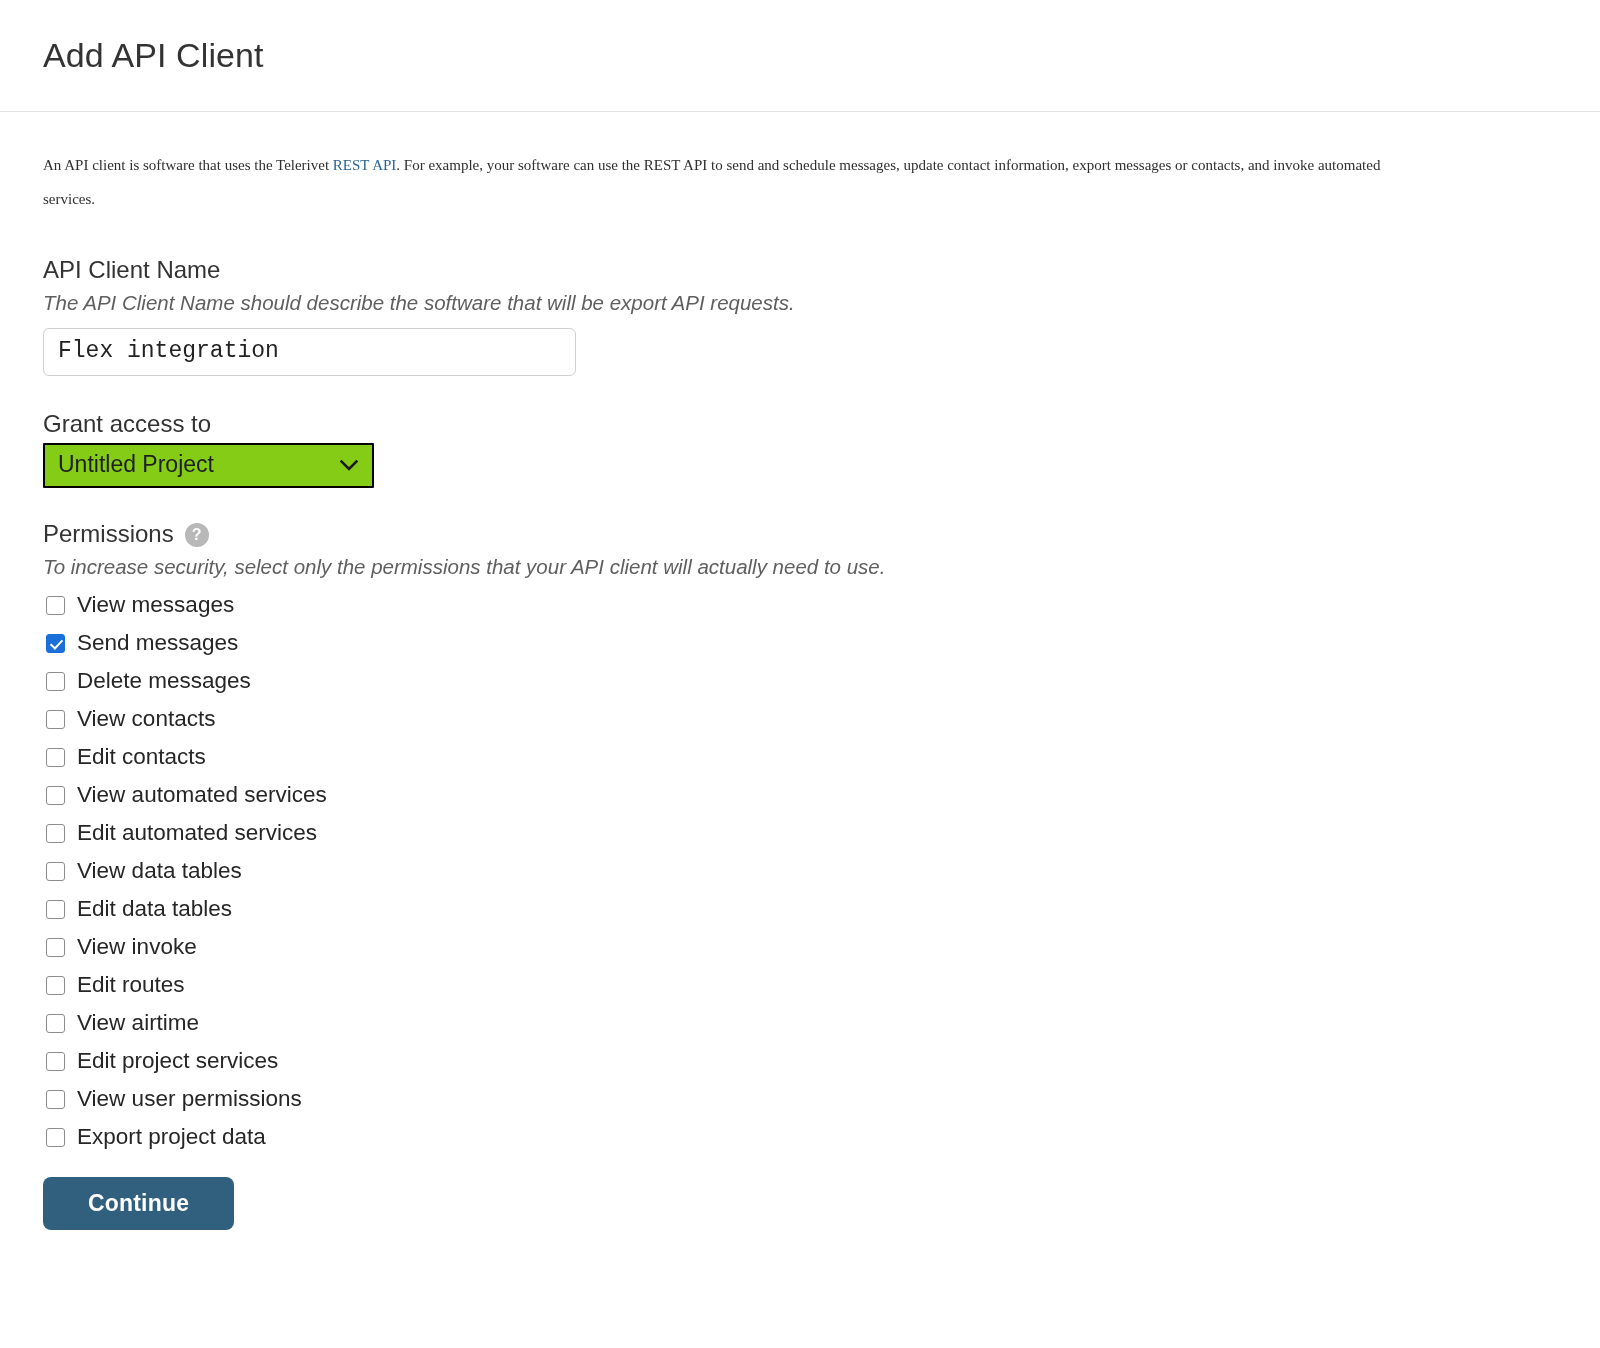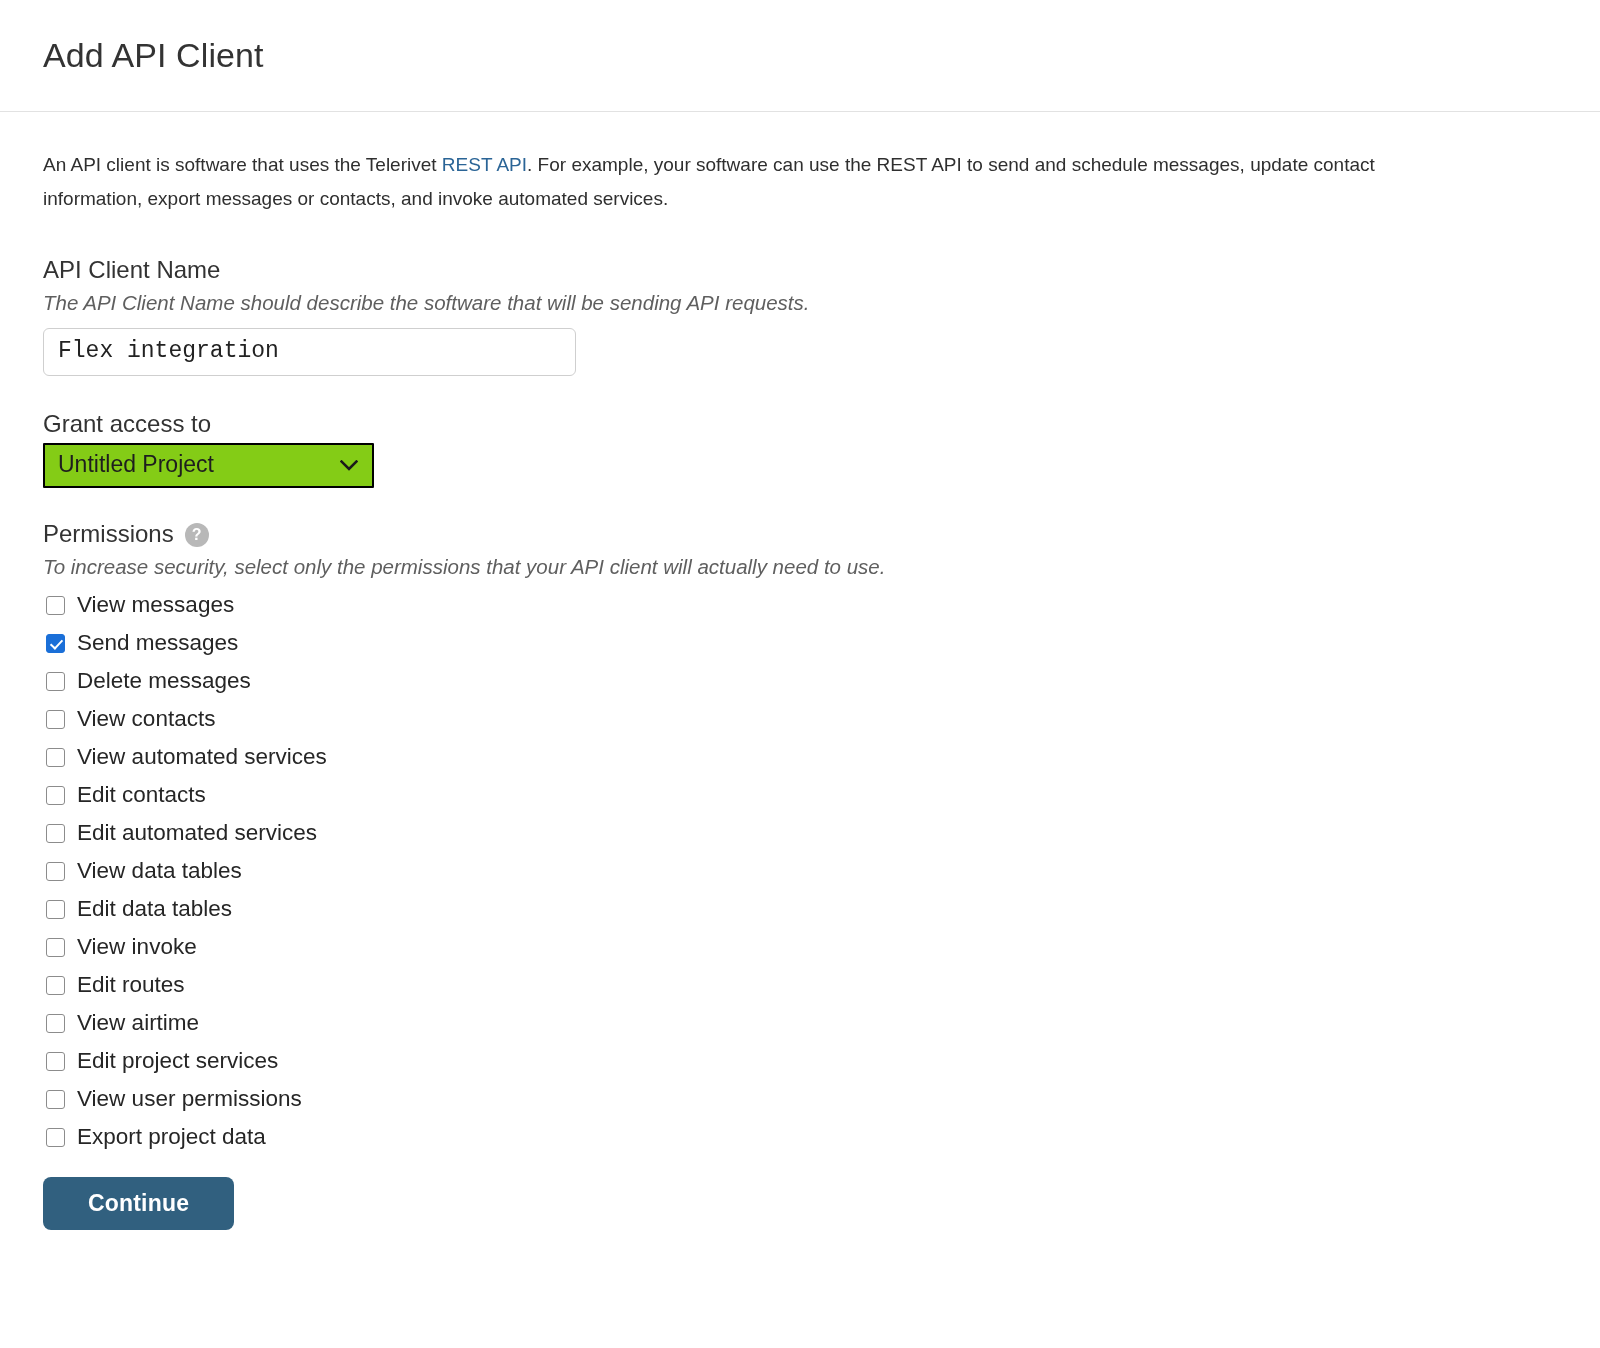--- a/index.html
+++ b/index.html
@@ -33,25 +33,26 @@
     line-height: 1.1;
     margin: 0;
   }
 
   
   .content {
     padding: 36px 43px 0 43px;
   }
 
   .intro {
-    font-size: 19px;
+    font-size: 15px;
     line-height: 34px;
     color: #2f2f2f;
     max-width: 1345px;
     margin: 0 0 40px 0;
+    font-family: Liberation Serif, serif;
   }
   .intro a {
     color: #2a6496;
     text-decoration: none;
   }
 
   .field-label {
     font-size: 24px;
     font-weight: 400;
     color: #333333;
@@ -220,21 +221,21 @@
 <div class="page-header">
   <h1 class="page-title">Add API Client</h1>
 </div>
 
 <div class="content">
 
   <p class="intro"><span>An API client is software that uses the Telerivet </span><a href="#">REST API</a><span>. For example, your software can use the REST API to send and schedule messages, update contact information, export messages or contacts, and invoke automated services.</span></p>
 
   <div class="group-name">
     <div class="field-label">API Client Name</div>
-    <div class="field-hint">The API Client Name should describe the software that will be sending API requests.</div>
+    <div class="field-hint">The API Client Name should describe the software that will be export API requests.</div>
     <input class="text-input" type="text" value="Flex integration" style="">
   </div>
 
   <div class="group-access">
     <div class="field-label">Grant access to</div>
     <div class="select-wrap">
       <select class="select-input">
         <option>Untitled Project</option>
       </select>
       <span class="select-chevron">
@@ -264,25 +265,25 @@
         <li class="perm-row">
           <span class="cb"></span>
           <span class="perm-label">Delete messages</span>
         </li>
         <li class="perm-row">
           <span class="cb"></span>
           <span class="perm-label">View contacts</span>
         </li>
         <li class="perm-row">
           <span class="cb"></span>
+          <span class="perm-label">Edit contacts</span>
+        </li>
+        <li class="perm-row">
+          <span class="cb"></span>
           <span class="perm-label">View automated services</span>
-        </li>
-        <li class="perm-row">
-          <span class="cb"></span>
-          <span class="perm-label">Edit contacts</span>
         </li>
         <li class="perm-row">
           <span class="cb"></span>
           <span class="perm-label">Edit automated services</span>
         </li>
         <li class="perm-row">
           <span class="cb"></span>
           <span class="perm-label">View data tables</span>
         </li>
         <li class="perm-row">

